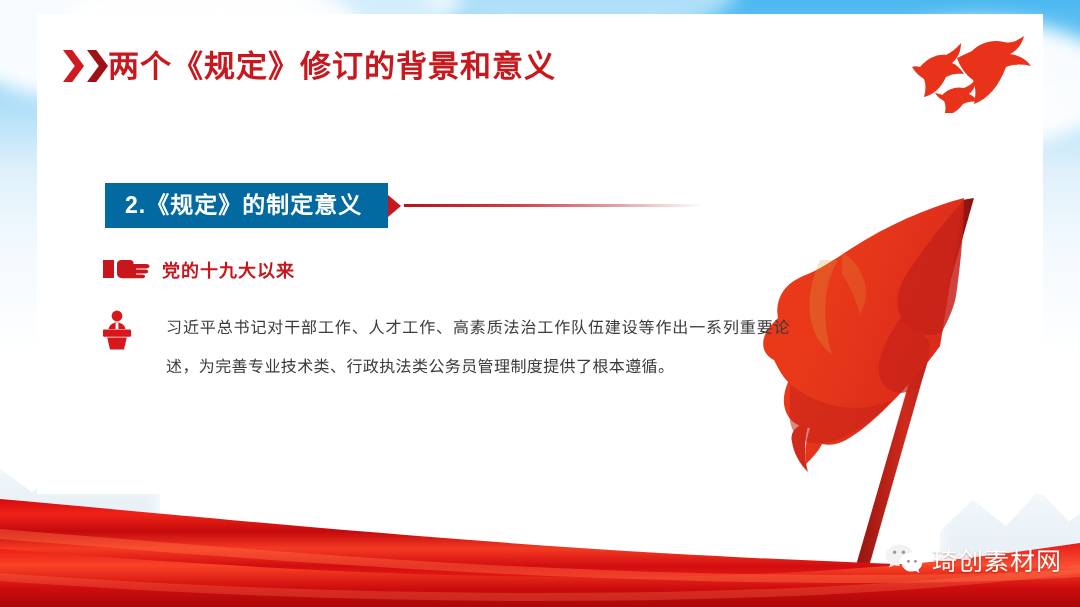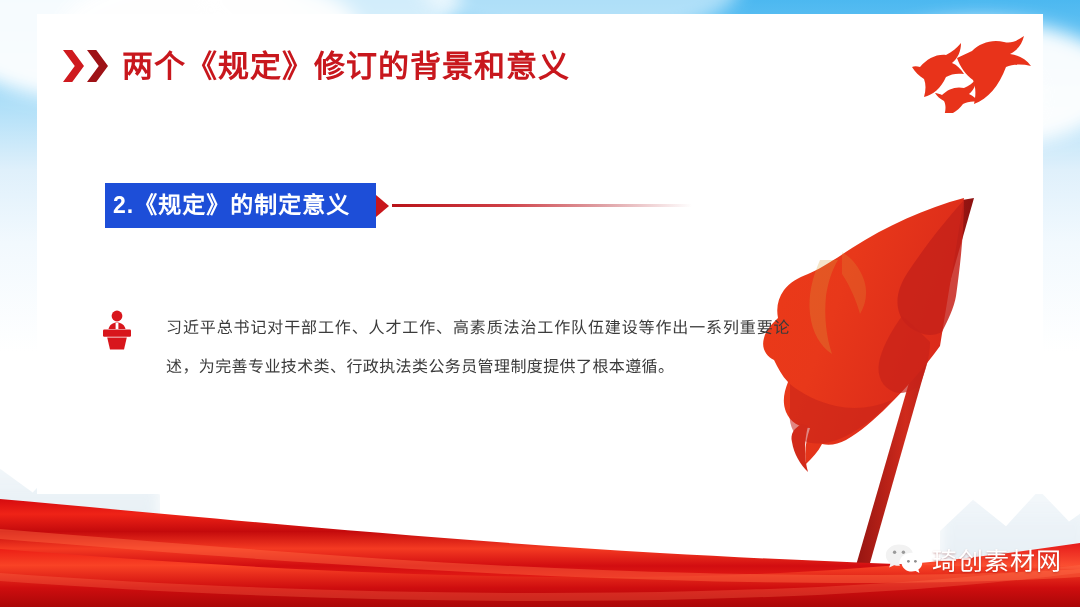--- a/index.html
+++ b/index.html
@@ -86,21 +86,20 @@
     z-index: 6;
   }
 
   
   .title-row {
     position: absolute;
     left: 63px;
     top: 50px;
     display: flex;
     align-items: center;
-    gap: 14px;
     z-index: 7;
   }
   .chevrons { display: flex; gap: 3px; }
   .chev {
     width: 21px; height: 32px;
     background: #cf1a1f;
     clip-path: polygon(0 0, 44% 0, 100% 50%, 44% 100%, 0 100%, 56% 50%);
   }
   .chev.c-b { background: #9e1216; }
   .slide-title {
@@ -116,26 +115,26 @@
   .badge-wrap {
     position: absolute;
     left: 105px;
     top: 183px;
     display: flex;
     align-items: center;
     z-index: 7;
   }
   .badge {
     position: relative;
-    background: #1d4ed8;
+    background: #0369a1;
     color: #ffffff;
     font-size: 23px;
     font-weight: 700;
     letter-spacing: 1px;
-    padding: 9px 26px 9px 8px;
+    padding: 9px 26px 9px 20px;
     line-height: 1.18;
     white-space: nowrap;
   }
   .badge::after {
     content: "";
     position: absolute;
     right: -13px;
     top: 50%;
     transform: translateY(-50%);
     border-left: 13px solid #c8161c;
@@ -269,20 +268,31 @@
       <span class="chev c-b"></span>
     </span>
     <h1 class="slide-title">两个《规定》修订的背景和意义</h1>
   </div>
 
   <div class="badge-wrap">
     <div class="badge">2.《规定》的制定意义</div>
     <div class="badge-line"></div>
   </div>
 
+  <div class="subhead">
+    <svg class="hand-icon" viewBox="0 0 47 22">
+      <rect x="0" y="2" width="11" height="18" fill="#c8161c"></rect>
+      <path d="M14 6 C14 3.5 16 2 18.5 2 L27 2 C29 2 30.5 3.2 30.5 5 L30.5 6
+               L43 6 C45 6 46.5 6.9 46.5 8.2 C46.5 9.5 45 10.4 43 10.4 L33 10.4
+               L33 11.6 L42 11.6 C44 11.6 45.2 12.4 45.2 13.6 C45.2 14.8 44 15.6 42 15.6
+               L33 15.6 L33 16.6 L39 16.6 C40.8 16.6 42 17.3 42 18.4
+               C42 19.5 40.8 20.2 39 20.2 L19 20.2 C16 20.2 14 18.4 14 15.6 Z" fill="#c8161c"></path>
+    </svg>
+    <span class="subhead-text">党的十九大以来</span>
+  </div>
 
   <div class="para p1">
     <svg class="podium-icon" viewBox="0 0 34 40">
       <circle cx="17" cy="6" r="5.4" fill="#d8161c"></circle>
       <path d="M8.5 19 C9.5 14.6 12.8 12.4 17 12.4 C21.2 12.4 24.5 14.6 25.5 19 Z" fill="#d8161c"></path>
       <rect x="15.6" y="12.8" width="2.8" height="6.2" fill="#ffffff"></rect>
       <rect x="3" y="19.4" width="28" height="7.4" rx="1.2" fill="#d8161c"></rect>
       <path d="M7.2 27.6 L26.8 27.6 L24 39.4 L10 39.4 Z" fill="#d8161c"></path>
     </svg>
     <p class="para-text">习近平总书记对干部工作、人才工作、高素质法治工作队伍建设等作出一系列重要论述，为完善专业技术类、行政执法类公务员管理制度提供了根本遵循。</p>

